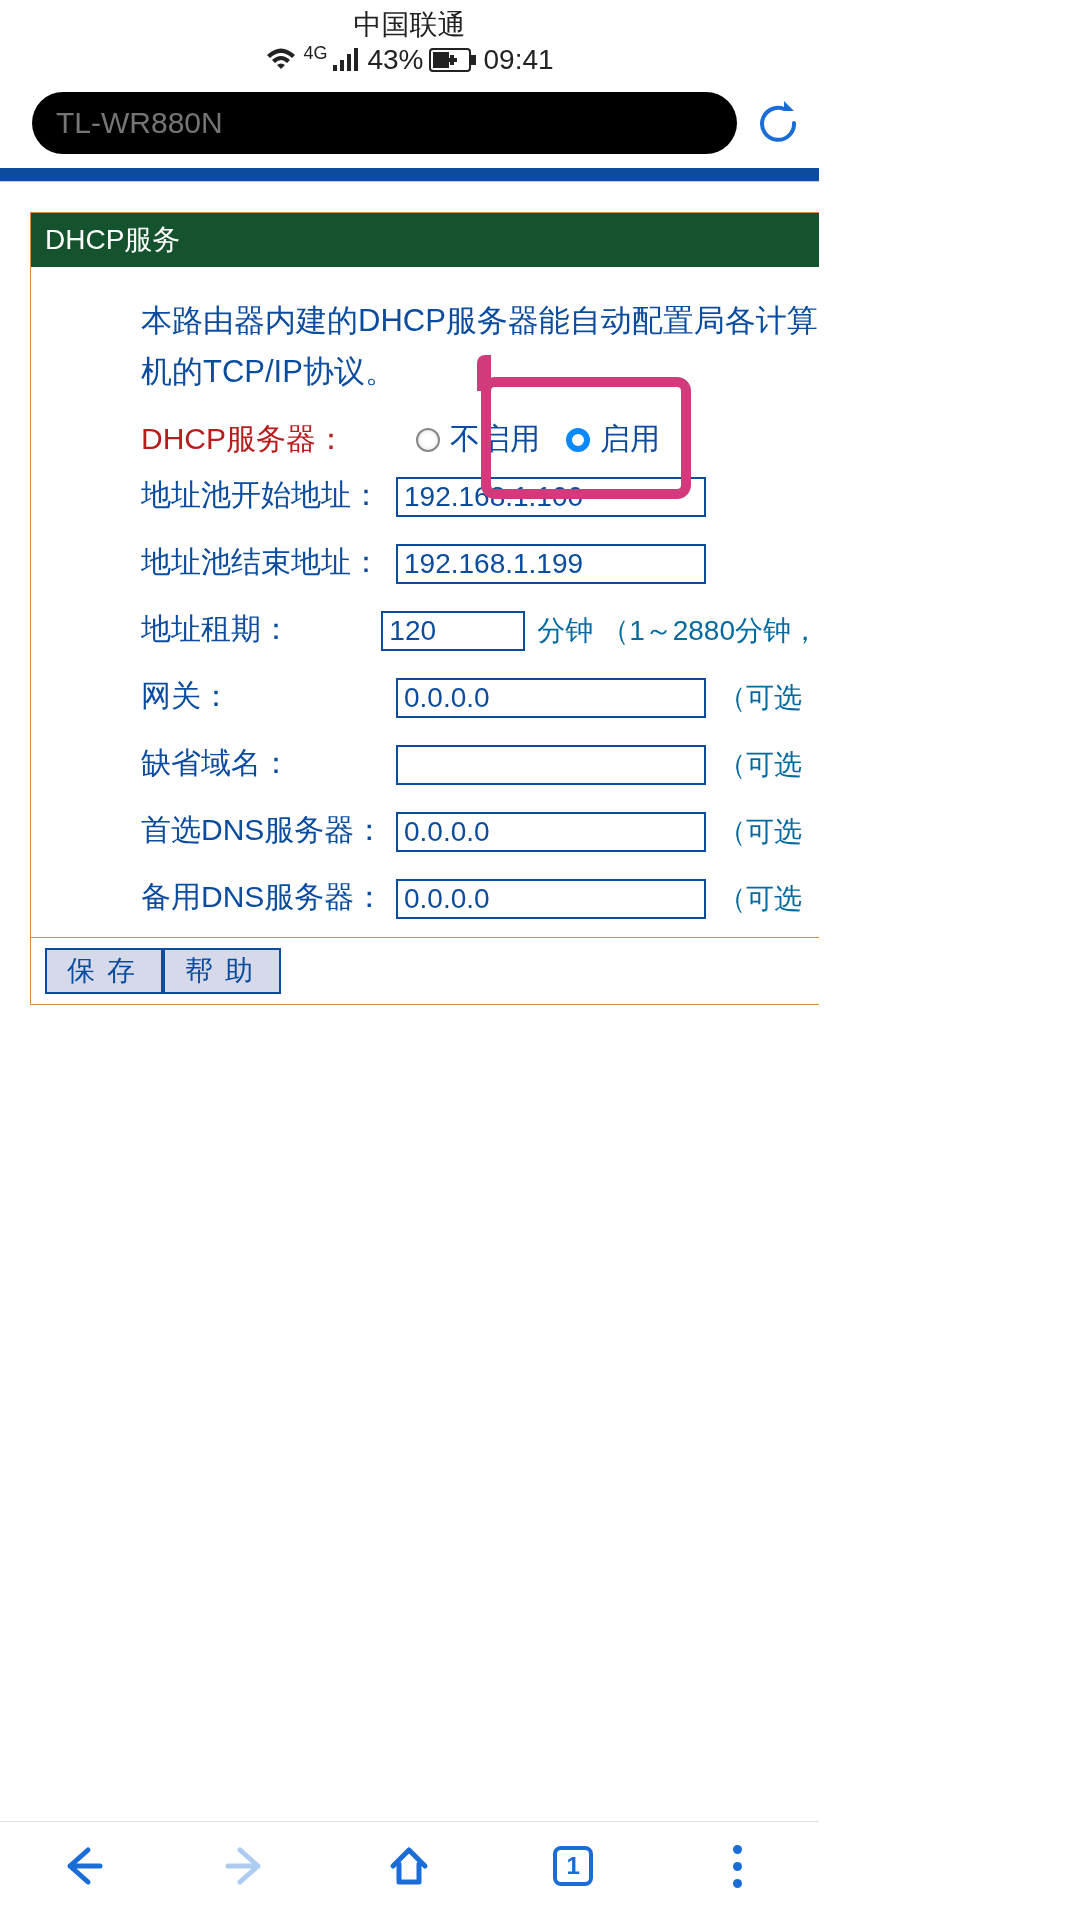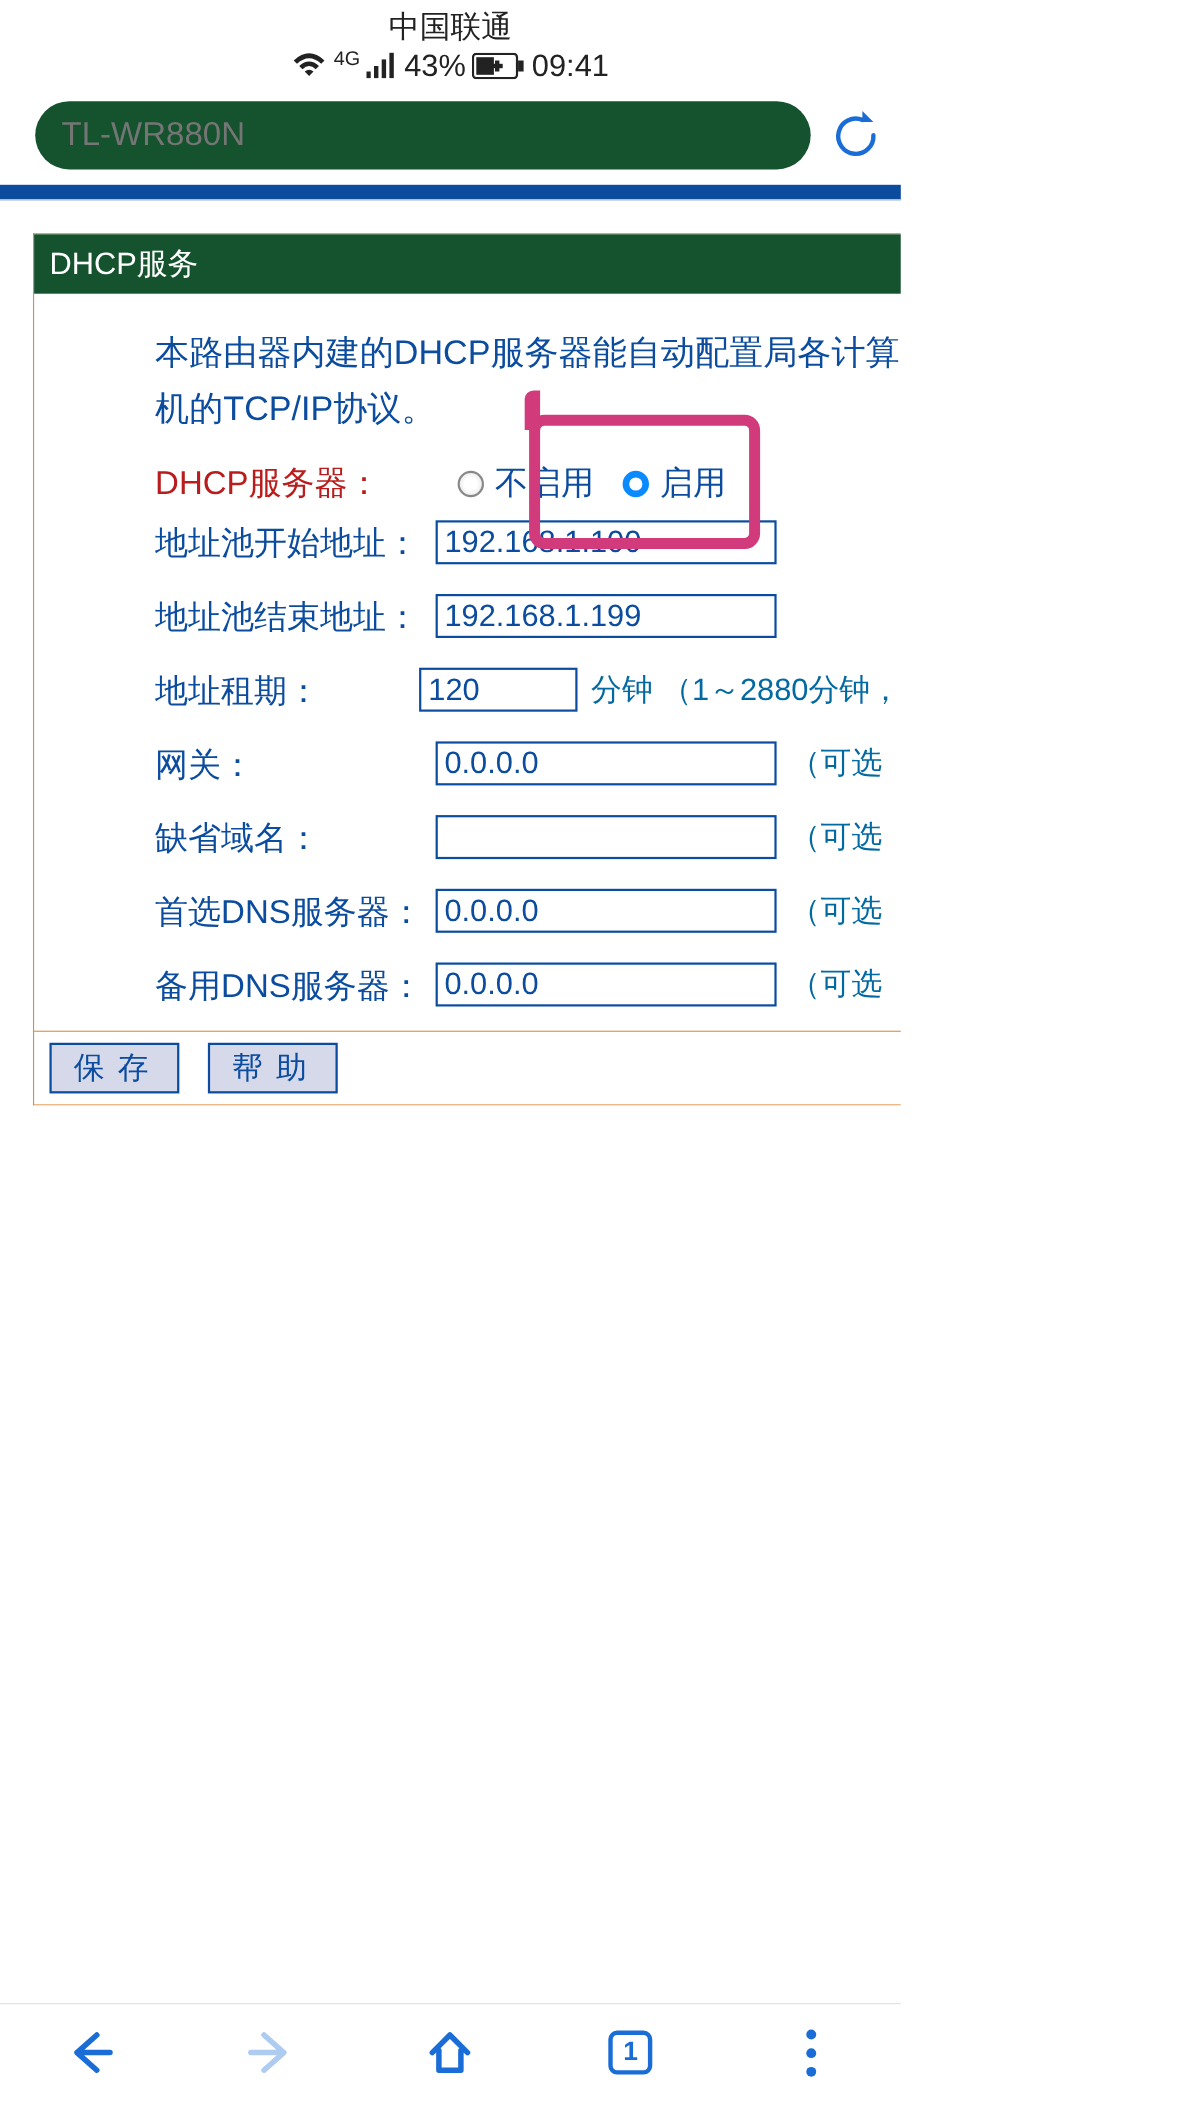--- a/index.html
+++ b/index.html
@@ -4,52 +4,52 @@
   <style>
     * { box-sizing: border-box; margin: 0; padding: 0; }
     body { font-family: Arial, sans-serif; width: 819px; height: 1456px; overflow: hidden; background: #fff; }
     
     .status-bar { display: flex; justify-content: space-between; align-items: center; padding: 6px 16px; font-size: 28px; color: #222; flex-direction: column; }
     .status-left { font-weight: 400; }
     .status-right { display: flex; align-items: center; gap: 6px; }
     .status-right svg { vertical-align: middle; }
     
     .url-bar-row { display: flex; align-items: center; gap: 16px; padding: 10px 16px 14px 32px; }
-    .url-input { flex: 1; background: #14532d; border: none; border-radius: 32px; padding: 14px 24px; font-size: 30px; color: #9a9a9a; outline: none; }
+    .url-input { flex: 1; background: #000000; border: none; border-radius: 32px; padding: 14px 24px; font-size: 30px; color: #9a9a9a; outline: none; }
     .reload-icon { width: 50px; height: 50px; display: flex; align-items: center; justify-content: center; }
     
     .blue-bar { height: 14px; background: #0b4c9f; width: 100%; border-bottom: 1px solid #ccc; }
     
     .content-area { padding: 30px 0 0 30px; overflow: hidden; }
     .panel { border-left: 1px solid #e28a3a; border-top: 1px solid #e28a3a; border-bottom: 1px solid #e28a3a; }
     .panel-header { background: #14532d; color: #fff; font-size: 28px; padding: 8px 14px; }
     .panel-body { padding: 28px 0 0 110px; }
     .intro { color: #0b4c9f; font-size: 31px; line-height: 1.65; margin-bottom: 22px; }
     
-    .form-row { display: flex; align-items: center; margin-bottom: 18px; }
+    .form-row { display: flex; align-items: flex-end; margin-bottom: 18px; }
     .form-row.radio-row { align-items: center; margin-bottom: 8px; position: relative; }
     .label { color: #0b4c9f; font-size: 30px; width: 255px; line-height: 1.5; padding-top: 4px; }
     .label-narrow { color: #b91c1c; font-size: 30px; width: 255px; }
     .field-col { display: flex; align-items: center; gap: 12px; flex-wrap: nowrap; }
     
     .text-input { border: 2px solid #0b4c9f; font-size: 28px; padding: 2px 6px; color: #0b4c9f; background: #fff; }
     .wide { width: 310px; }
     .narrow { width: 144px; }
     
     .suffix { color: #0369a1; font-size: 28px; white-space: nowrap; }
     
     .radio-group { display: flex; align-items: center; gap: 10px; }
     .radio { width: 24px; height: 24px; border-radius: 50%; border: 2px solid #888; background: radial-gradient(circle, #fff 40%, #ddd 100%); display: inline-block; }
     .radio.checked { border: 6px solid #0b89ff; background: #fff; width: 24px; height: 24px; }
     .radio-label { color: #0b4c9f; font-size: 30px; }
     
     .annotation { position: absolute; border: 10px solid #d13b7b; border-radius: 14px; width: 210px; height: 122px; left: 340px; top: -42px; pointer-events: none; }
     .annotation::before { content: ''; position: absolute; left: -14px; top: -32px; width: 14px; height: 36px; background: #d13b7b; border-radius: 8px 0 0 0; }
     
-    .button-row { display: flex; gap: 26px; padding: 10px 0 10px 14px; border-top: 1px solid #e28a3a; margin-top: 18px; }
+    .button-row { display: flex; padding: 10px 0 10px 14px; border-top: 1px solid #e28a3a; margin-top: 18px; }
     .btn { background: #d5d9ea; border: 2px solid #0b4c9f; color: #0b4c9f; font-size: 28px; padding: 2px 14px; letter-spacing: 12px; text-indent: 6px; cursor: pointer; }
     
     .bottom-nav { position: fixed; bottom: 0; left: 0; right: 0; width: 819px; background: #fff; border-top: 1px solid #e0e0e0; display: flex; justify-content: space-around; align-items: center; padding: 16px 0 26px; }
     .nav-btn { width: 56px; height: 56px; display: flex; align-items: center; justify-content: center; }
     .nav-btn.disabled { opacity: 0.35; }
     .tab-box { width: 40px; height: 40px; border: 4px solid #1a6dd6; border-radius: 8px; display: flex; align-items: center; justify-content: center; color: #1a6dd6; font-size: 24px; font-weight: 600; }
     .dots { display: flex; flex-direction: column; gap: 8px; }
     .dot { width: 9px; height: 9px; background: #1a6dd6; border-radius: 50%; }
   </style>
 </head>

